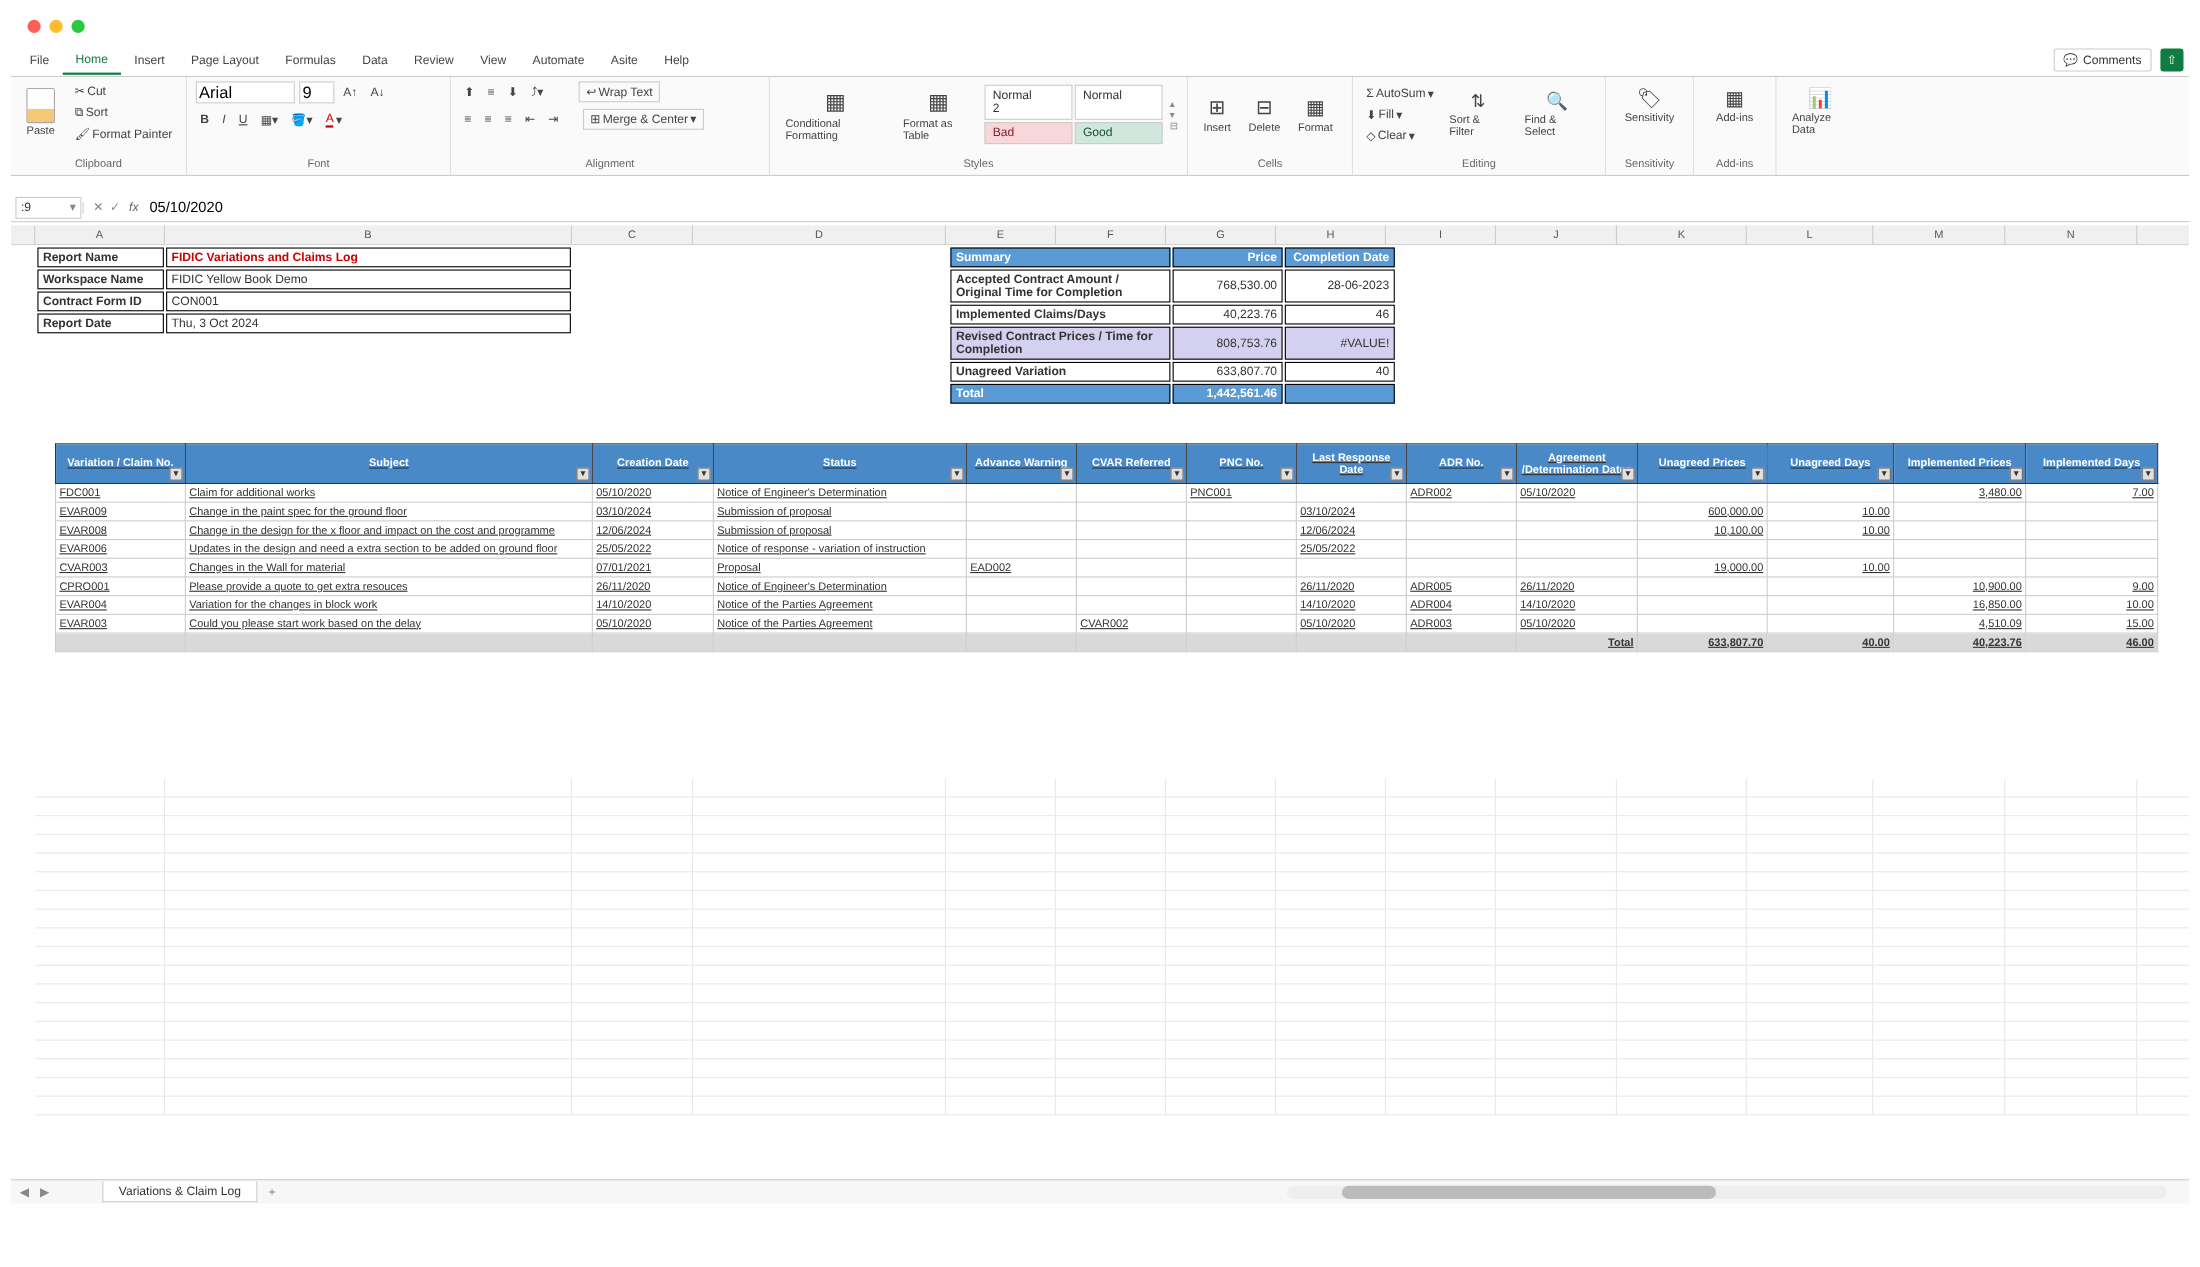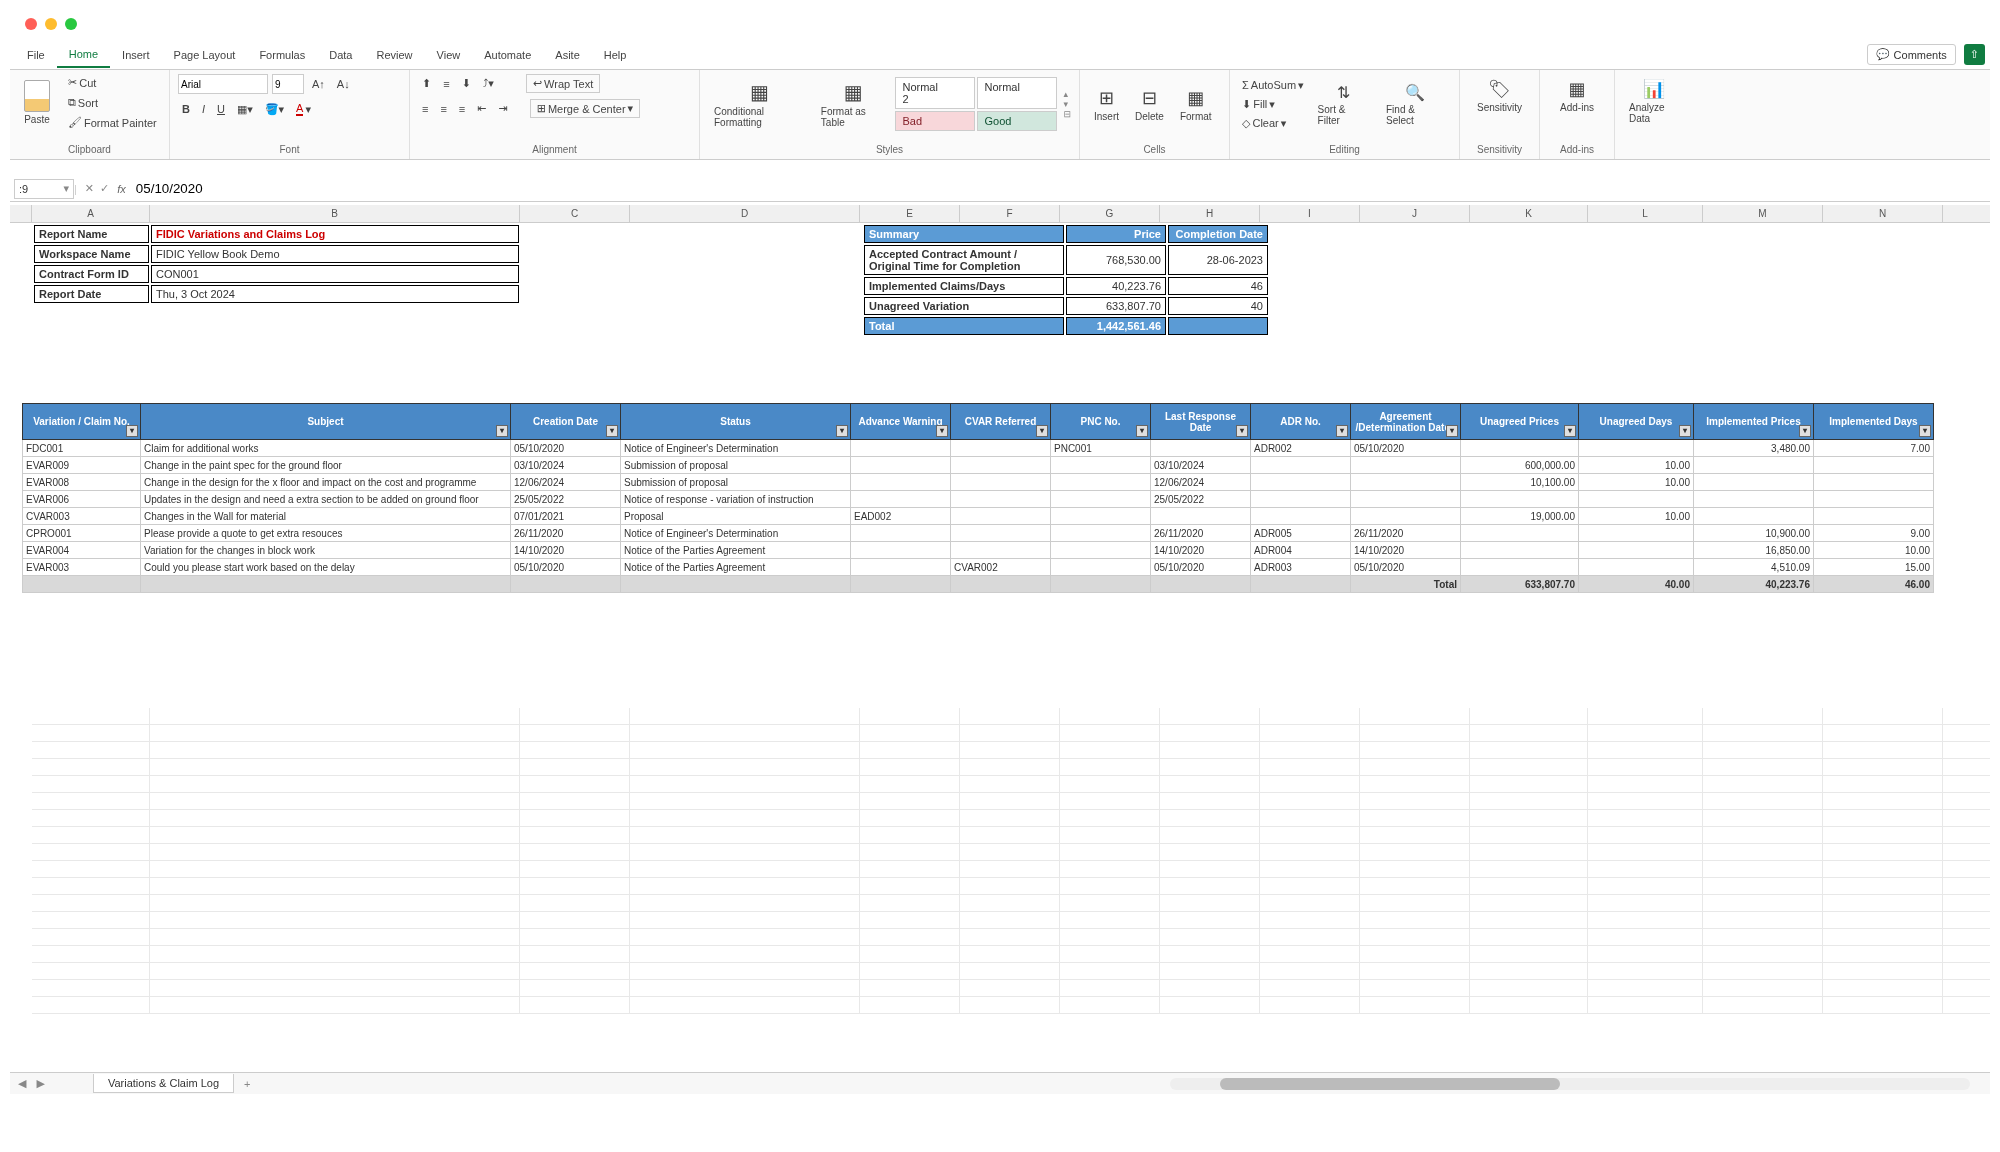--- a/index.html
+++ b/index.html
@@ -21,21 +21,21 @@
 .share-btn { background: #107c41; color: #fff; padding: 4px 6px; border-radius: 3px; }
 
 
 .ribbon { position: absolute; top: 70px; left: 10px; right: 10px; height: 90px; background: #fafafa; border-bottom: 1px solid #ccc; display: flex; }
 .ribbon-group { border-right: 1px solid #e0e0e0; padding: 4px 8px; display: flex; flex-direction: column; justify-content: space-between; height: 100%; position: relative; }
 .ribbon-group-label { font-size: 10px; color: #666; text-align: center; padding-top: 2px; }
 .ribbon-row { display: flex; align-items: center; gap: 4px; }
 .ribbon-btn { padding: 2px 4px; cursor: pointer; display: inline-flex; align-items: center; gap: 2px; font-size: 11px; color: #444; }
 .big-btn { display: flex; flex-direction: column; align-items: center; justify-content: center; padding: 4px 6px; cursor: pointer; font-size: 10px; color: #444; gap: 2px; }
 .paste-icon { width: 26px; height: 32px; background: linear-gradient(#fff 60%, #f4c974 60%); border: 1px solid #aaa; border-radius: 2px; }
-.font-select { height: 20px; border: 1px solid #ccc; font-size: 10px; padding: 0 2px; background: #fff; }
+.font-select { height: 20px; border: 1px solid #ccc; font-size: 15px; padding: 0 2px; background: #fff; }
 .font-name { width: 90px; }
 .font-size { width: 32px; }
 .style-cell { border: 1px solid #ccc; padding: 3px 30px 3px 6px; font-size: 11px; width: 80px; }
 .style-normal2 { background: #fff; }
 .style-normal { background: #fff; }
 .style-bad { background: #f8d7da; color: #842029; }
 .style-good { background: #d1e7dd; color: #0f5132; }
 .number-format-select { width: 110px; height: 20px; border: 1px solid #ccc; font-size: 11px; }
 
 
@@ -64,21 +64,21 @@
 
 .summary { position: absolute; left: 852px; top: 0; }
 .summary td { border: 1px solid #000; padding: 2px 4px; font-size: 11px; height: 18px; }
 .summary .hdr { background: #5b9bd5; color: #fff; font-weight: bold; }
 .summary .lbl { width: 200px; font-weight: bold; }
 .summary .num { width: 100px; text-align: right; }
 .summary .revised { background: #d4d0f0; }
 .summary .total-row td { background: #5b9bd5; color: #fff; font-weight: bold; }
 
 
-.data-table { position: absolute; left: 12px; top: 180px; border-collapse: collapse; }
+.data-table { position: absolute; left: 40px; top: 180px; border-collapse: collapse; text-decoration: underline; }
 .data-table th { background: #4a89c7; color: #fff; font-weight: bold; font-size: 10px; padding: 4px 2px; border: 1px solid #333; position: relative; vertical-align: middle; text-align: center; height: 36px; }
 .data-table th .filter-icon { position: absolute; right: 2px; bottom: 2px; width: 12px; height: 12px; background: #e0e0e0; border: 1px solid #666; font-size: 8px; line-height: 10px; text-align: center; color: #333; }
 .data-table td { border: 1px solid #ccc; padding: 1px 3px; font-size: 10px; height: 17px; white-space: nowrap; overflow: hidden; }
 .data-table td.num { text-align: right; }
 .data-table .total-row td { background: #d9d9d9; font-weight: bold; }
 
 
 .empty-grid { position: absolute; left: 22px; top: 485px; right: 0; bottom: 0; }
 .empty-row { height: 17px; border-bottom: 1px solid #e8e8e8; display: flex; }
 .empty-cell { border-right: 1px solid #e8e8e8; height: 100%; }
@@ -349,20 +349,25 @@
             <td class="lbl">Accepted Contract Amount / Original Time for Completion</td>
             <td class="num">768,530.00</td>
             <td class="num">28-06-2023</td>
           </tr>
       <tr>
             <td class="lbl">Implemented Claims/Days</td>
             <td class="num">40,223.76</td>
             <td class="num">46</td>
           </tr>
       <tr>
+            <td class="lbl revised">Revised Contract Prices / Time for Completion</td>
+            <td class="num revised">808,753.76</td>
+            <td class="num revised">#VALUE!</td>
+          </tr>
+      <tr>
             <td class="lbl">Unagreed Variation</td>
             <td class="num">633,807.70</td>
             <td class="num">40</td>
           </tr>
       <tr class="total-row">
             <td class="lbl">Total</td>
             <td class="num">1,442,561.46</td>
             <td class="num"></td>
           </tr>
     </tbody>

